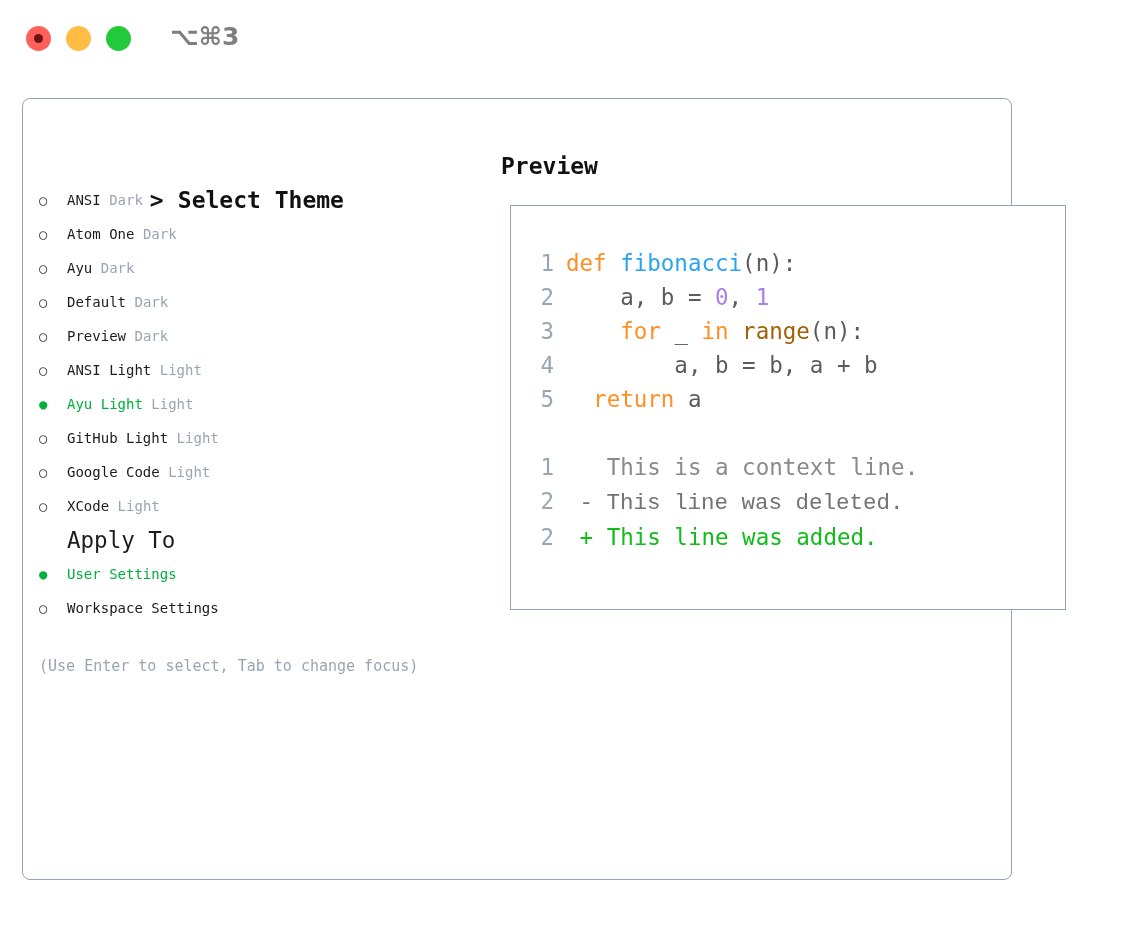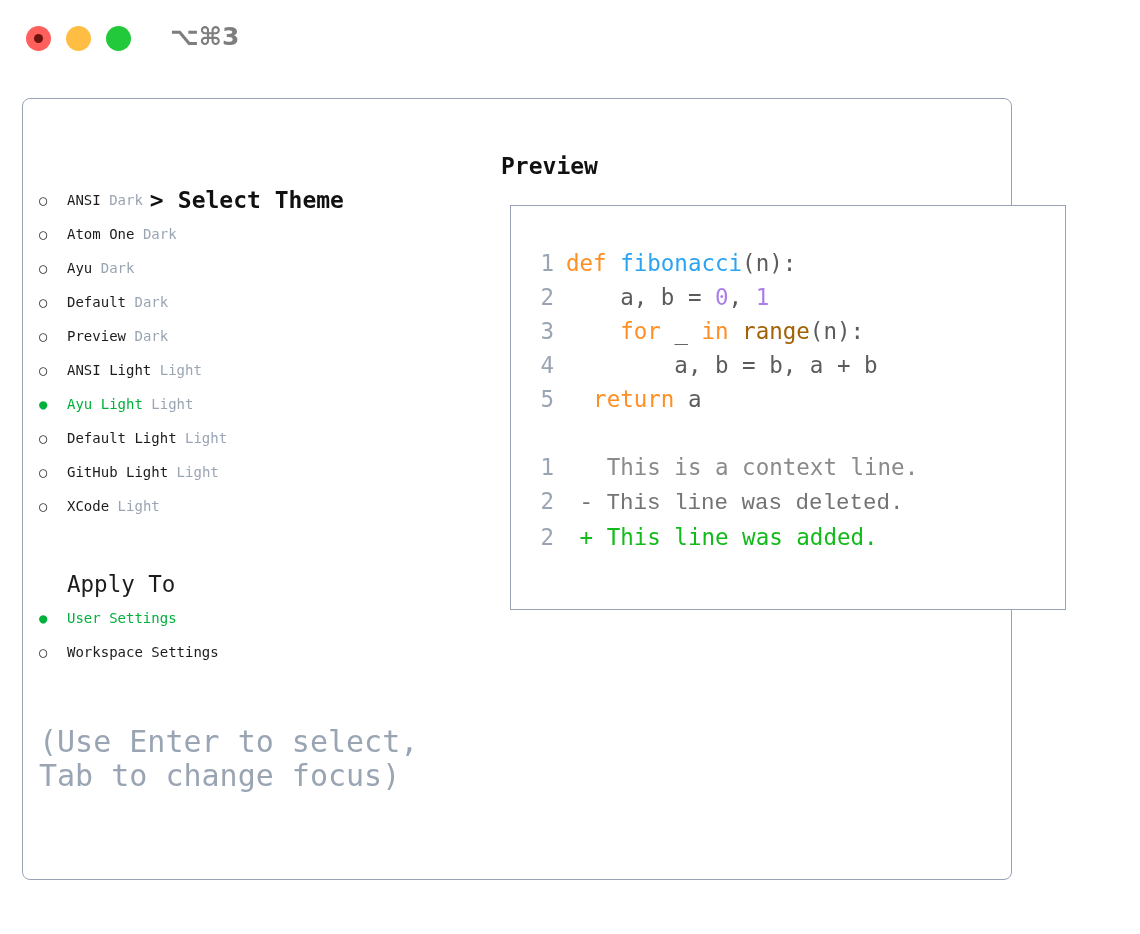--- a/index.html
+++ b/index.html
@@ -106,26 +106,25 @@
   .suffix { color: #9aa5b4; }
   .row.selected .suffix { color: #9aa5b4; }
 
   #apply-header {
     height: 34px;
     line-height: 34px;
     font-size: 22.5px;
     color: #1c1c1c;
     white-space: pre;
     padding-left: 28px;
-    margin-top: 44px;
   }
 
   #hint {
-    margin-top: 56px;
-    font-size: 30px;
+    margin-top: 24px;
+    font-size: 15px;
     line-height: 34px;
     color: #9aa5b4;
     width: 400px;
     white-space: pre-wrap;
     word-break: break-word;
   }
 
   
   #right-col {
     position: absolute;
@@ -198,22 +197,22 @@
       </div>
 
       <div id="theme-list">
           <div class="row"><span class="marker">○</span><span>ANSI</span><span> </span><span class="suffix">Dark</span></div>
           <div class="row"><span class="marker">○</span><span>Atom One</span><span> </span><span class="suffix">Dark</span></div>
           <div class="row"><span class="marker">○</span><span>Ayu</span><span> </span><span class="suffix">Dark</span></div>
           <div class="row"><span class="marker">○</span><span>Default</span><span> </span><span class="suffix">Dark</span></div>
           <div class="row"><span class="marker">○</span><span>Preview</span><span> </span><span class="suffix">Dark</span></div>
           <div class="row"><span class="marker">○</span><span>ANSI Light</span><span> </span><span class="suffix">Light</span></div>
           <div class="row selected"><span class="marker">●</span><span>Ayu Light</span><span> </span><span class="suffix">Light</span></div>
-          <div class="row"><span class="marker">○</span><span>Default Light</span><span> </span><span class="suffix">Light</span></div>
           <div class="row"><span class="marker">○</span><span>GitHub Light</span><span> </span><span class="suffix">Light</span></div>
+          <div class="row"><span class="marker">○</span><span>Google Code</span><span> </span><span class="suffix">Light</span></div>
           <div class="row"><span class="marker">○</span><span>XCode</span><span> </span><span class="suffix">Light</span></div>
         </div>
 
       <div id="apply-header">Apply To</div>
 
       <div id="apply-list">
           <div class="row selected"><span class="marker">●</span><span>User Settings</span></div>
           <div class="row"><span class="marker">○</span><span>Workspace Settings</span></div>
         </div>
 

